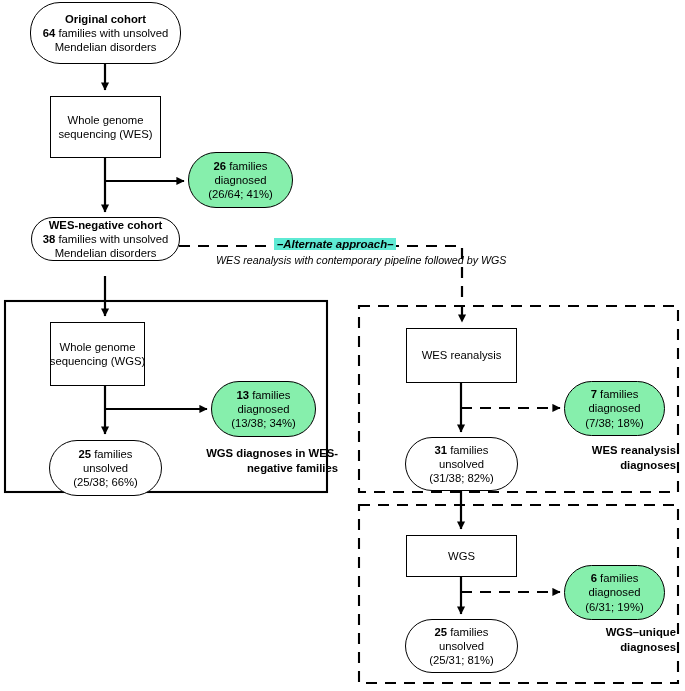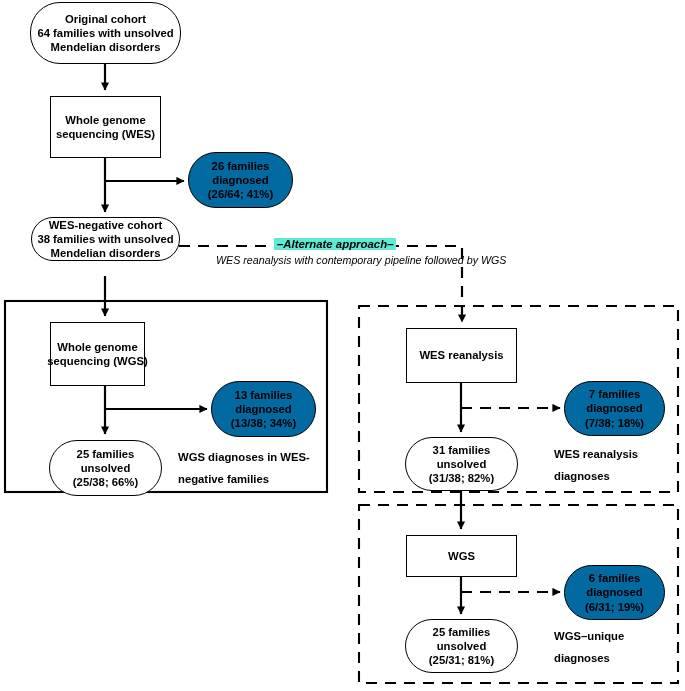--- a/index.html
+++ b/index.html
@@ -39,29 +39,29 @@
     background: #ffffff;
     border: 1.6px solid #000000;
   }
   .node.oval {
     border-radius: 30px;
   }
   .node.rect {
     border-radius: 0;
   }
   .node.blue {
-    background: #0369a1;
-  }
-  .node .ln { display: block; white-space: nowrap; font-weight: bold; }
+    background: #86efac;
+  }
+  .node .ln { display: block; white-space: nowrap; }
   .node .b { font-weight: bold; }
   .caption {
     position: absolute;
-    text-align: left;
+    text-align: right;
     font-size: 11.3px;
-    line-height: 22px;
+    line-height: 15px;
     font-weight: bold;
     color: #000;
   }
   .approach-label {
     position: absolute;
     font-style: italic;
     font-weight: bold;
     font-size: 11.4px;
     background: #5eead4;
     padding: 0 3px;

